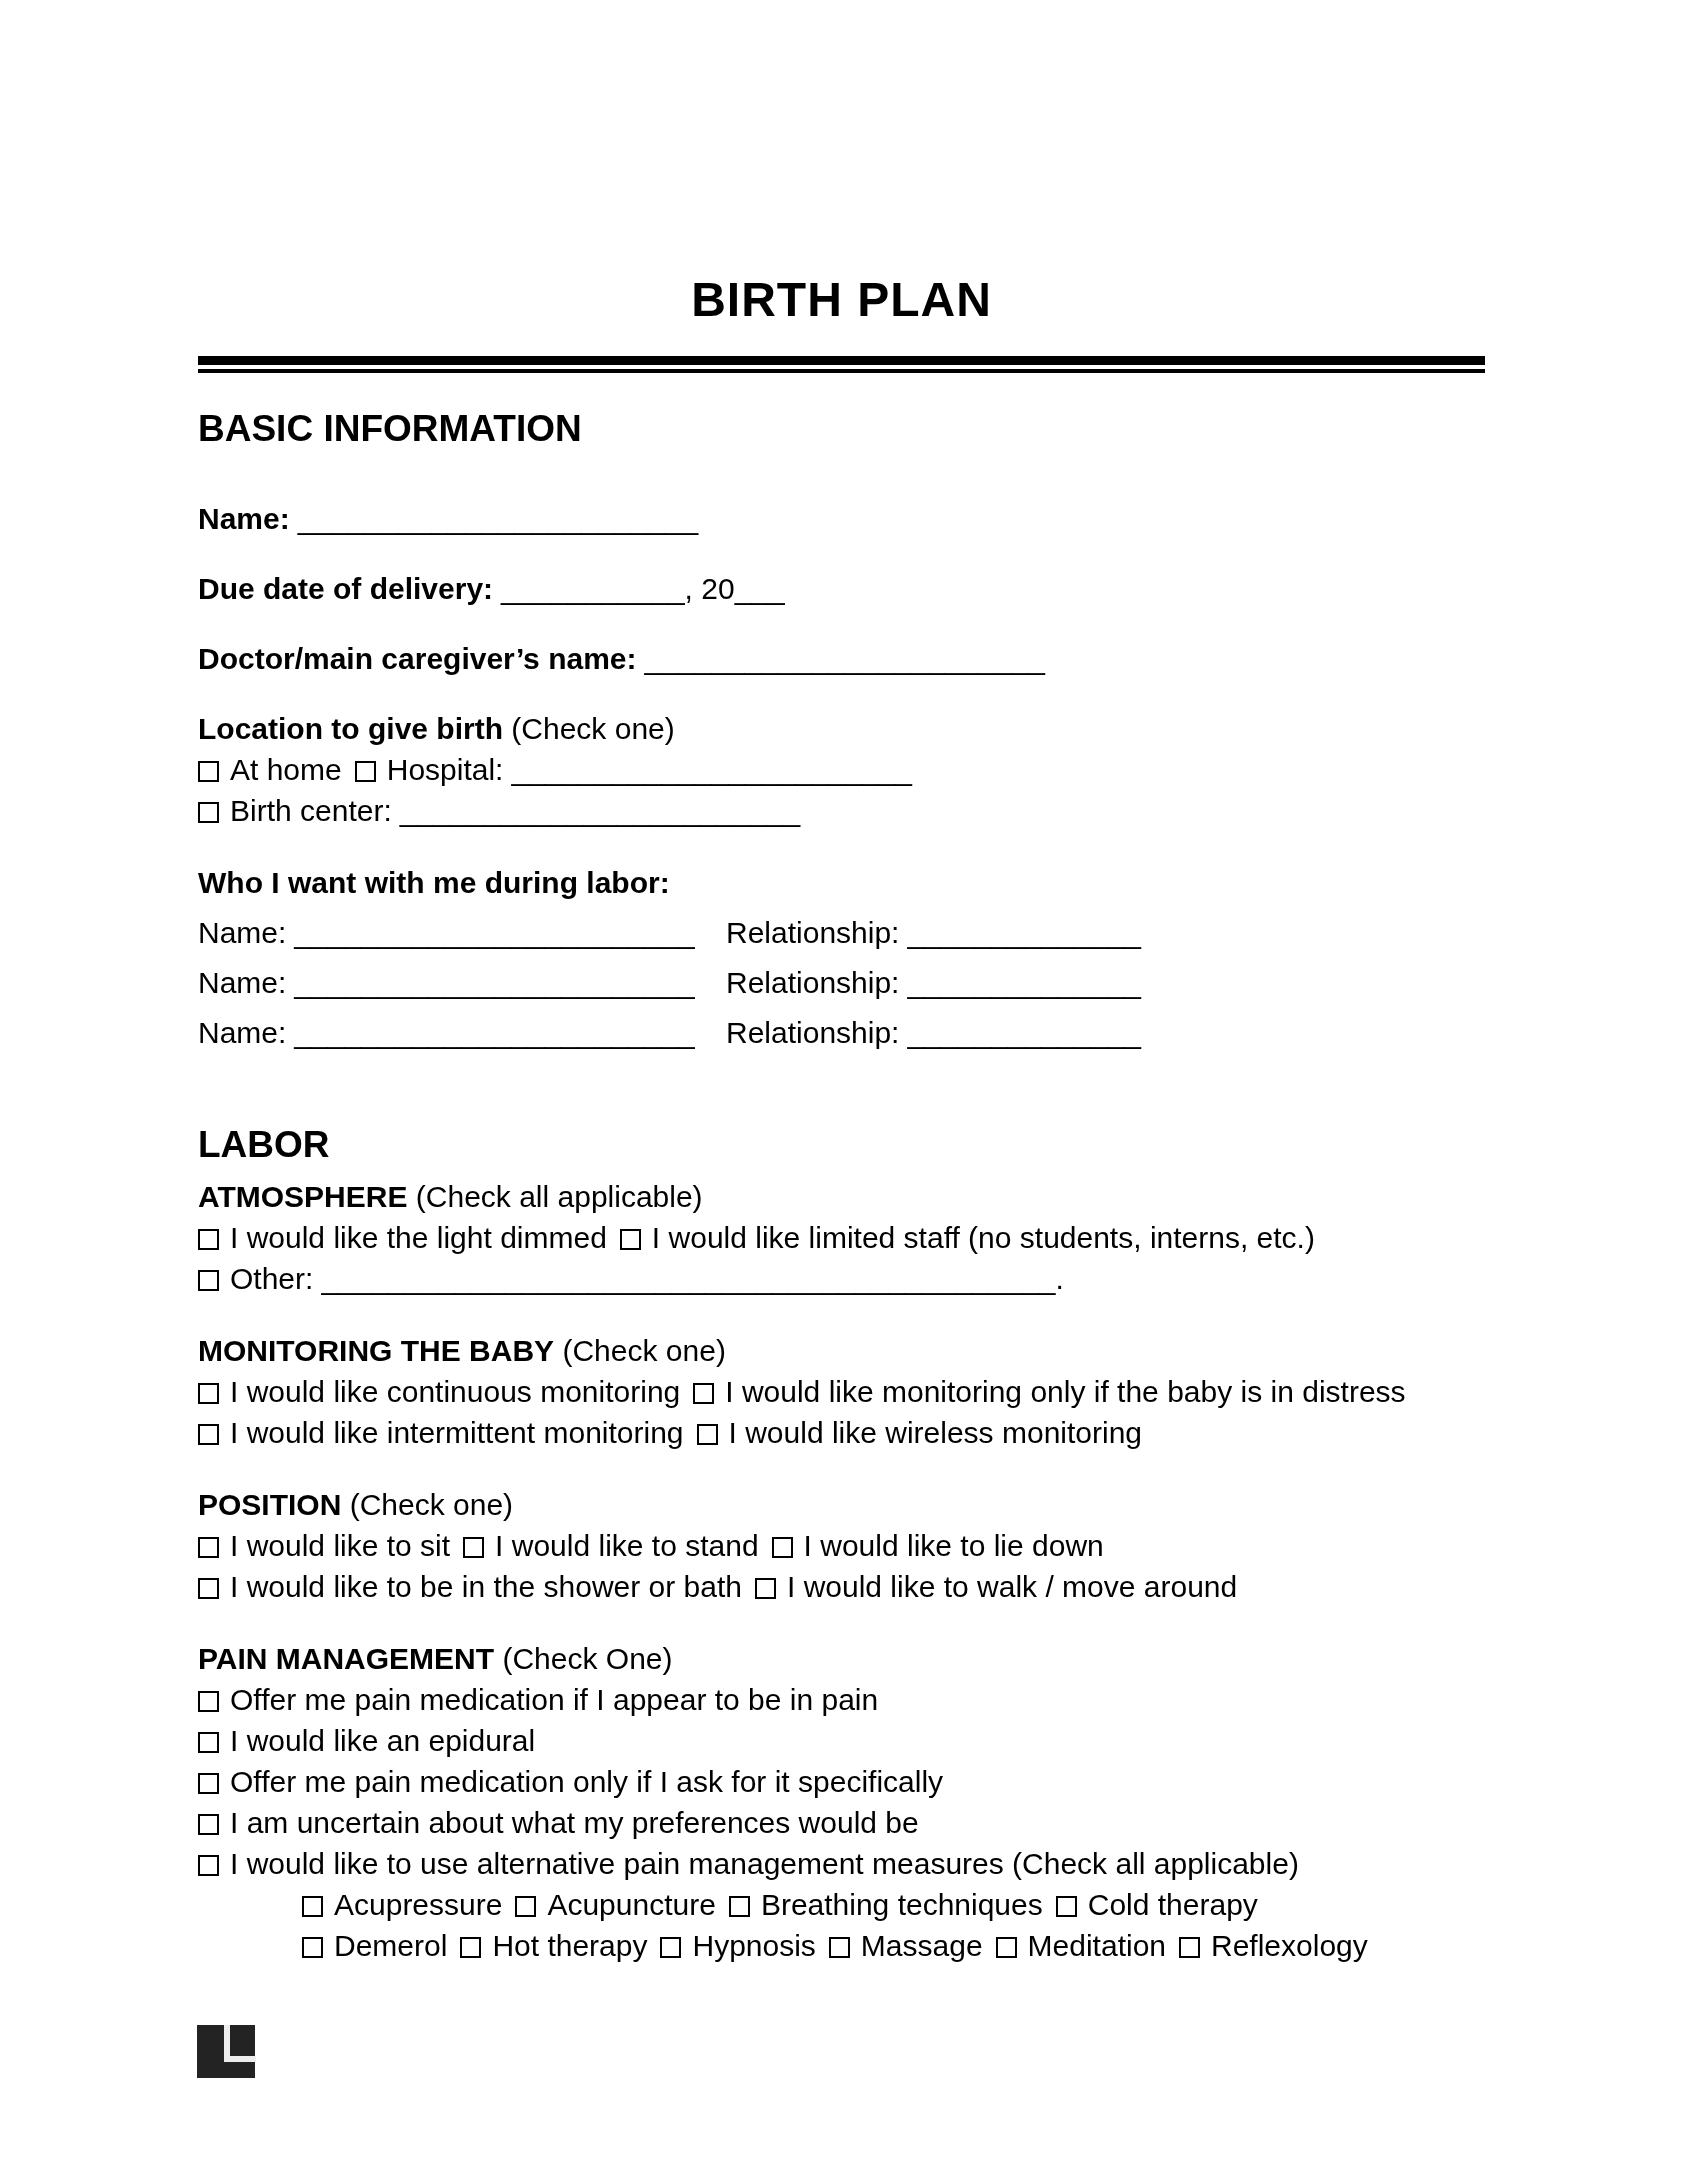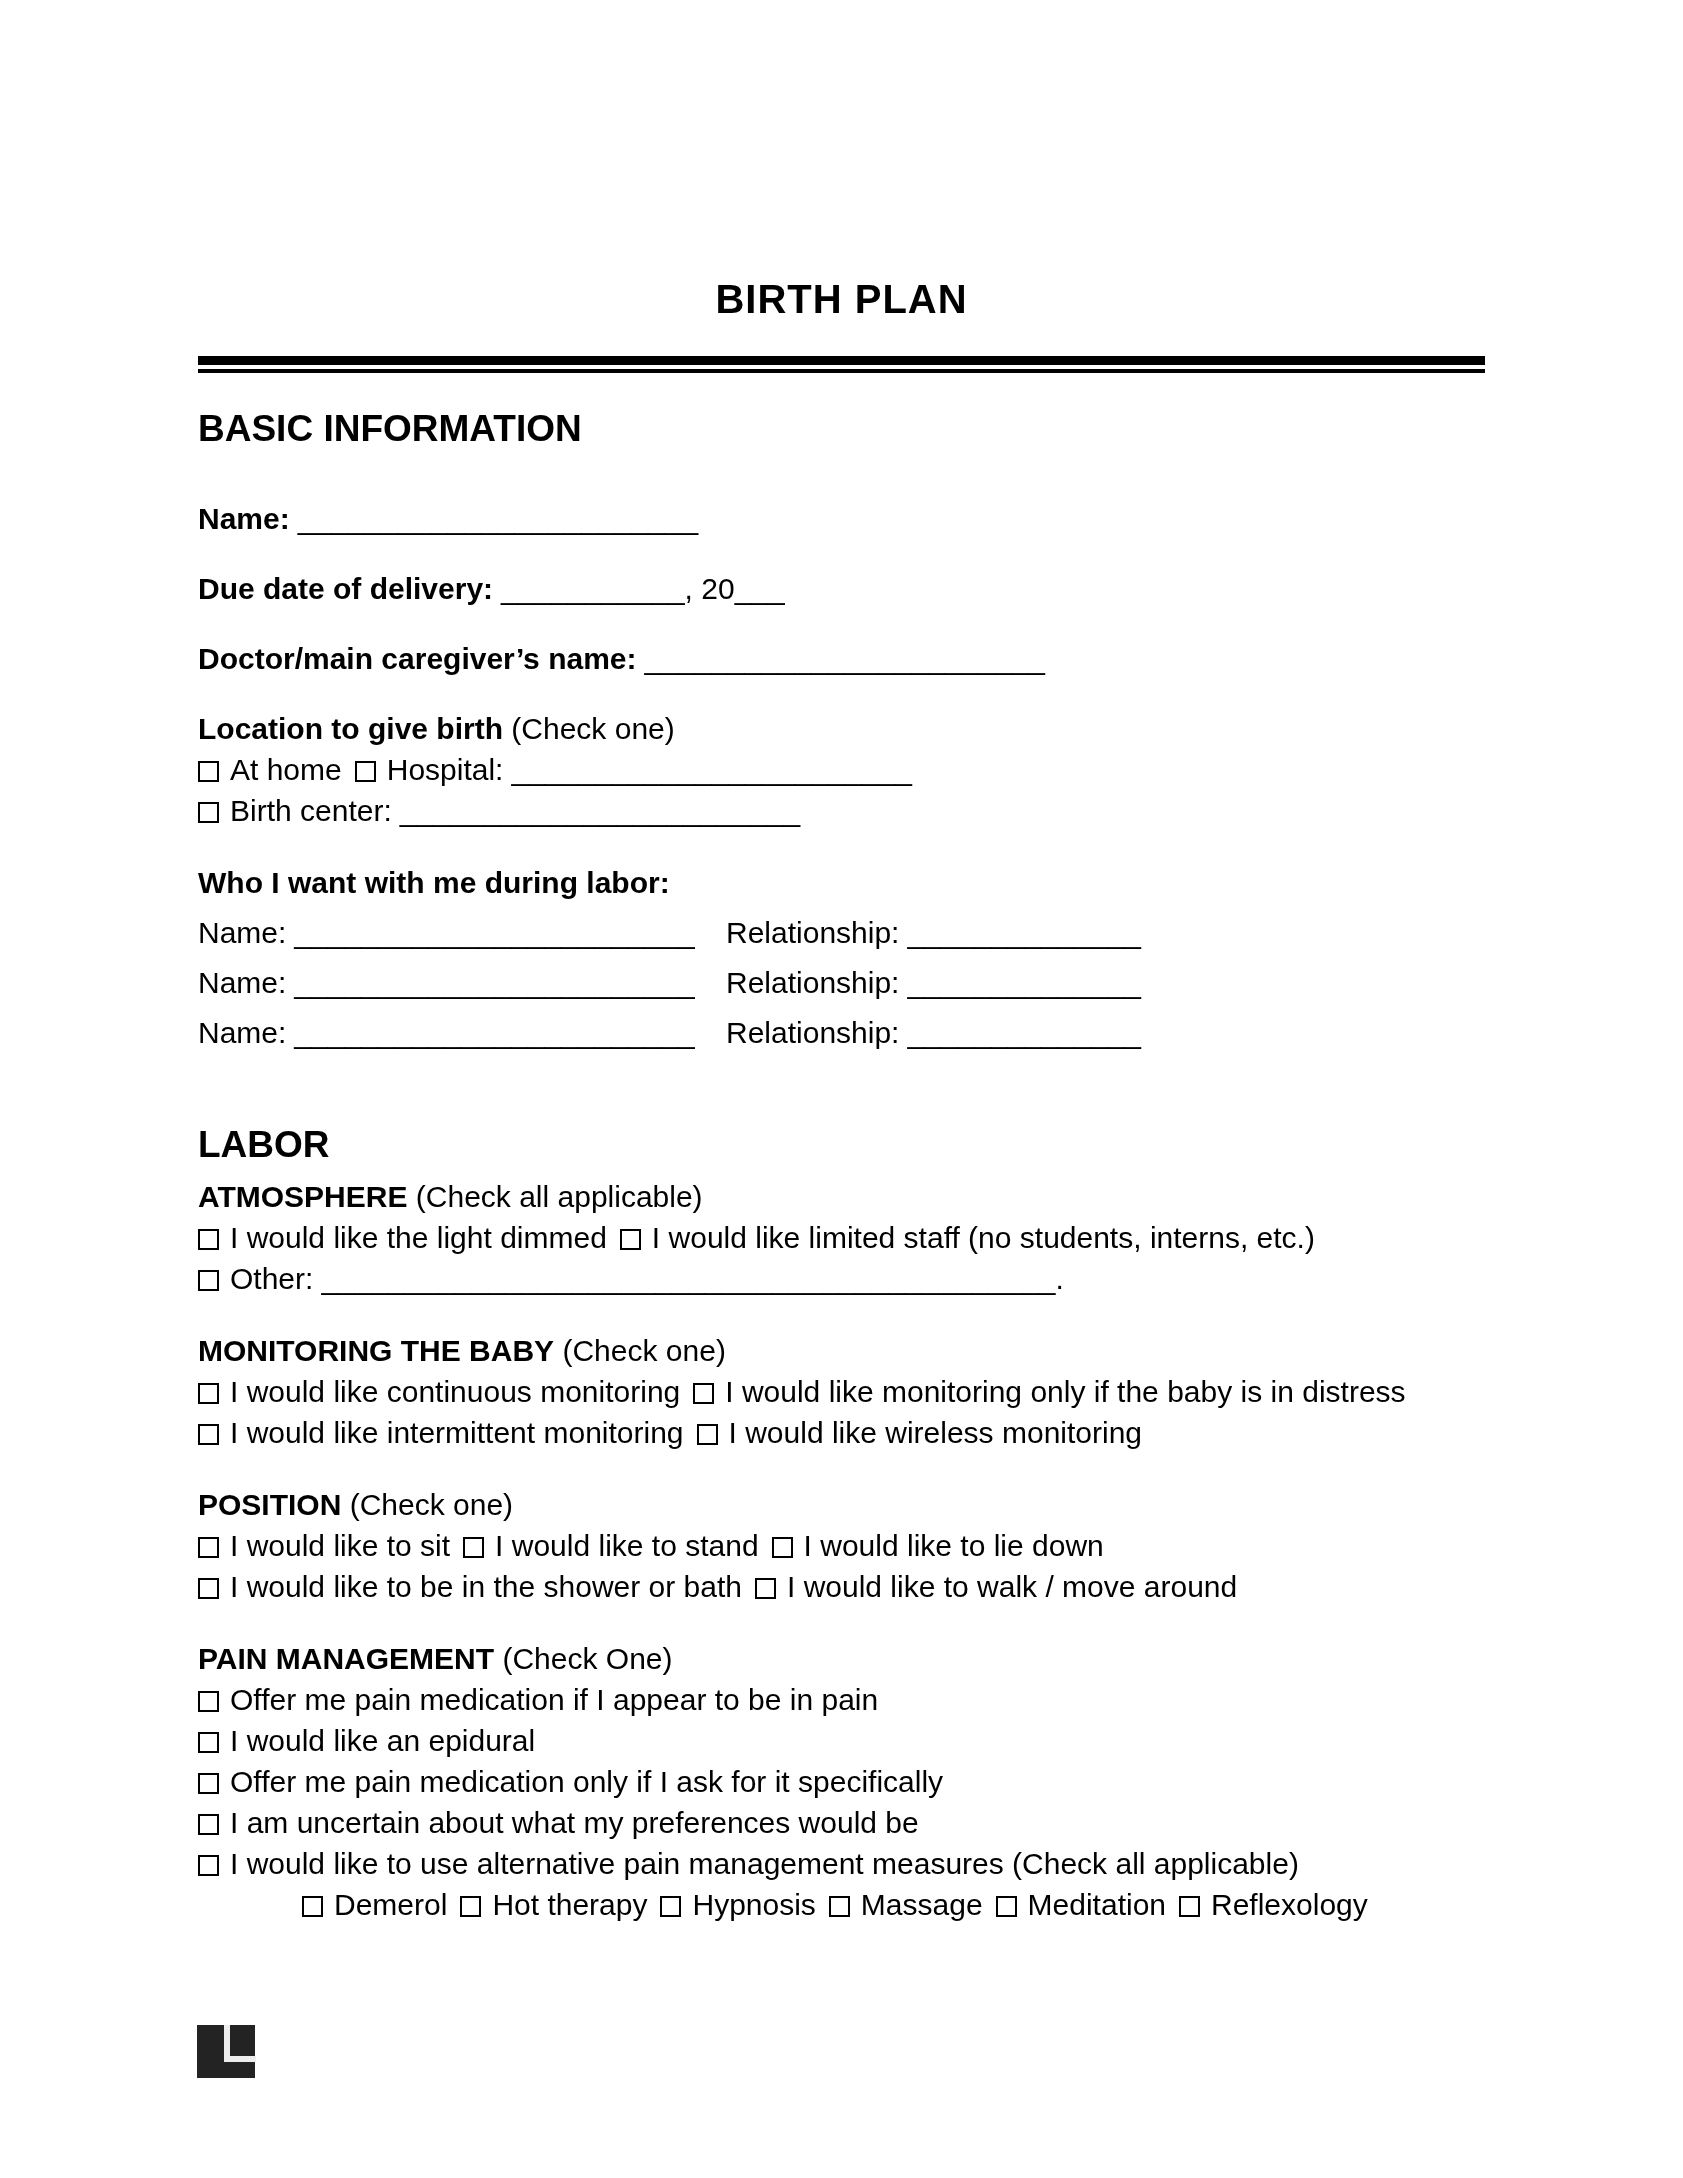--- a/index.html
+++ b/index.html
@@ -8,21 +8,21 @@
     width:1683px;height:2178px;
     background:#ffffff;
     color:#000;
     font-family:"Liberation Sans","DejaVu Sans",sans-serif;
     font-size:30px;
     overflow:hidden;
   }
   .content{padding:0 198px;}
   .b{font-weight:700;}
   h1.doc-title{
-    font-size:40px;line-height:51px;font-weight:700;
+    font-size:48px;line-height:51px;font-weight:700;
     text-align:center;margin:274px 0 0 0;letter-spacing:1px;
   }
   .rule-a{height:9px;background:#000;margin-top:31px;}
   .rule-b{height:4px;background:#000;margin-top:4px;}
   h2.section-heading{font-size:37px;line-height:46px;font-weight:700;margin:33px 0 0 0;}
   h2.section-heading.labor{margin-top:69px;}
   .field{line-height:41px;margin:29px 0 0 0;white-space:nowrap;}
   .field.first{margin-top:46px;}
   .blank{margin-left:8px;letter-spacing:0;}
   .blank.nols{margin-left:0;}
@@ -113,20 +113,21 @@
         <div class="check-line"><span class="opt"><span class="cb"></span><span>I would like to be in the shower or bath</span></span><span class="opt"><span class="cb"></span><span>I would like to walk / move around</span></span></div>
       </div>
 
       <div class="check-group">
         <div class="check-head"><span class="b">PAIN MANAGEMENT</span> <span>(Check One)</span></div>
         <div class="check-line"><span class="opt"><span class="cb"></span><span>Offer me pain medication if I appear to be in pain</span></span></div>
         <div class="check-line"><span class="opt"><span class="cb"></span><span>I would like an epidural</span></span></div>
         <div class="check-line"><span class="opt"><span class="cb"></span><span>Offer me pain medication only if I ask for it specifically</span></span></div>
         <div class="check-line"><span class="opt"><span class="cb"></span><span>I am uncertain about what my preferences would be</span></span></div>
         <div class="check-line"><span class="opt"><span class="cb"></span><span>I would like to use alternative pain management measures (Check all applicable)</span></span></div>
+        <div class="check-line indent"><span class="opt"><span class="cb"></span><span>Acupressure</span></span><span class="opt"><span class="cb"></span><span>Acupuncture</span></span><span class="opt"><span class="cb"></span><span>Breathing techniques</span></span><span class="opt"><span class="cb"></span><span>Cold therapy</span></span></div>
         <div class="check-line indent"><span class="opt"><span class="cb"></span><span>Demerol</span></span><span class="opt"><span class="cb"></span><span>Hot therapy</span></span><span class="opt"><span class="cb"></span><span>Hypnosis</span></span><span class="opt"><span class="cb"></span><span>Massage</span></span><span class="opt"><span class="cb"></span><span>Meditation</span></span><span class="opt"><span class="cb"></span><span>Reflexology</span></span></div>
       </div>
     </section>
 
   </div>
 
   <div class="logo"></div>
 </div>
 
 

